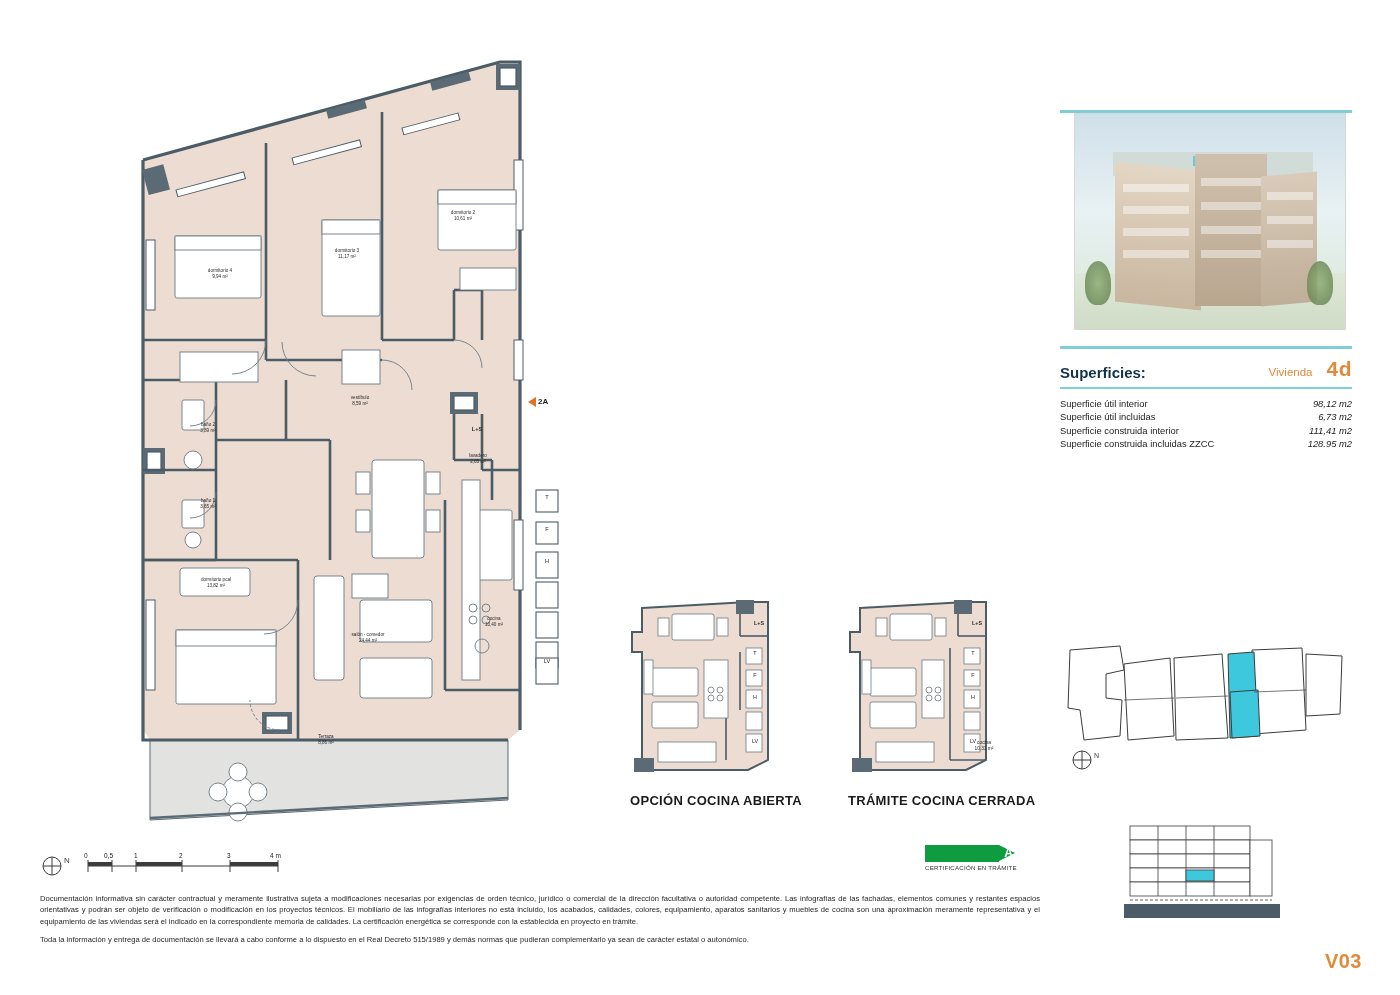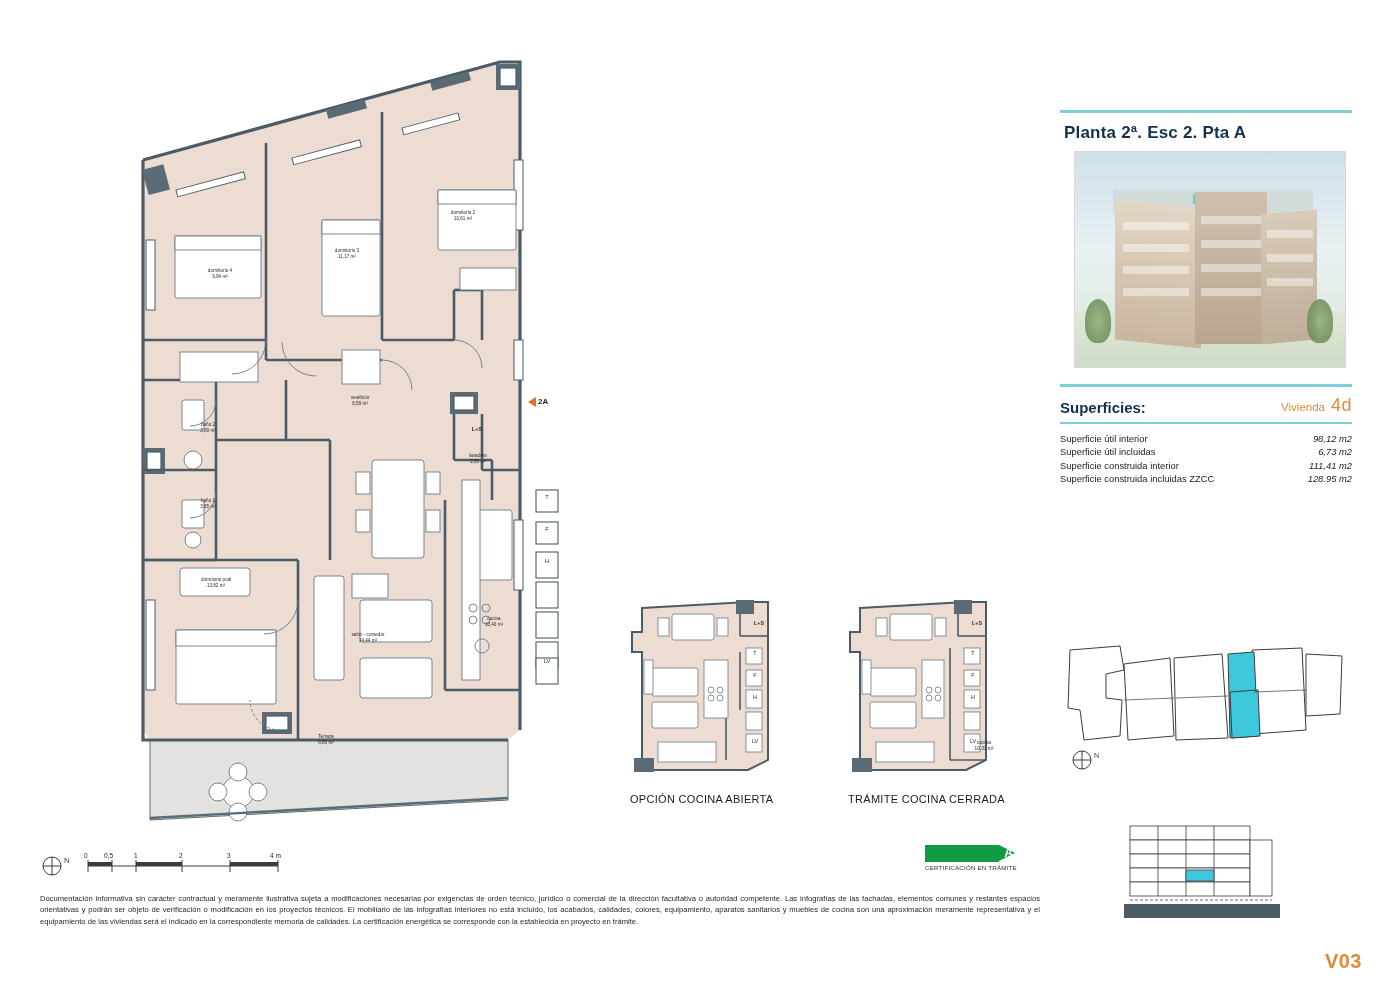--- a/index.html
+++ b/index.html
@@ -24,43 +24,43 @@
   .bld.b2{left:120px;top:40px;width:72px;height:152px;background:linear-gradient(180deg,#cfc0ad,#b9a68f);}
   .bld.b3{left:186px;top:60px;width:56px;height:130px;background:linear-gradient(180deg,#d9cbb9,#bfae98);transform:skewY(-5deg);}
   .bld-top{position:absolute;left:38px;top:38px;width:200px;height:24px;background:#cfd9d3;opacity:.85;}
   .pool{position:absolute;left:118px;top:42px;width:62px;height:10px;background:#63c5d6;opacity:.9;}
   .win{position:absolute;background:rgba(255,255,255,.45);}
   .tree{position:absolute;bottom:24px;width:26px;height:44px;background:radial-gradient(ellipse at center,#8fae74,#5f7d4e);border-radius:50% 50% 40% 40%;opacity:.85;}
 
   .superf-rule{width:292px;height:3px;background:#7ecfd8;margin-top:16px;}
   .superf-head{display:flex;align-items:flex-end;justify-content:space-between;width:292px;margin-top:8px;}
   .superf-title{font-size:15px;font-weight:bold;color:#13324a;}
-  .viv-wrap{display:flex;align-items:baseline;gap:6px;margin-left:44px;}
+  .viv-wrap{display:flex;align-items:baseline;gap:14px;margin-left:44px;}
   .viv-label{font-size:11.5px;color:#e08a3c;}
-  .viv-code{font-size:18px;font-weight:normal;color:#e08a3c;letter-spacing:.5px;}
+  .viv-code{font-size:21px;font-weight:bold;color:#e08a3c;letter-spacing:.5px;}
   .superf-rule2{width:292px;height:1.5px;background:#7ecfd8;margin-top:6px;}
   .superf-table{width:292px;margin-top:8px;font-size:9.4px;color:#222;}
   .superf-row{display:flex;justify-content:space-between;line-height:13.5px;}
   .superf-row .lbl{white-space:nowrap;}
   .superf-row .val{white-space:nowrap;font-style:italic;}
 
   
   .keyplan{position:absolute;left:1062px;top:640px;width:300px;height:150px;}
   .keyplan svg{display:block;}
   .section-box{position:absolute;left:1120px;top:820px;width:180px;height:95px;}
   .vcode{position:absolute;right:38px;bottom:22px;font-size:20px;font-weight:bold;color:#e08a3c;letter-spacing:.5px;}
 
   
   .mainplan{position:absolute;left:30px;top:40px;width:560px;height:800px;}
   .flag{position:absolute;left:498px;top:357px;font-size:8px;font-weight:bold;color:#222;}
   .flag .tri{display:inline-block;width:0;height:0;border-top:5px solid transparent;border-bottom:5px solid transparent;border-right:8px solid #e0702c;vertical-align:middle;margin-right:2px;}
 
   
   .opt{position:absolute;}
-  .opt-cap{position:absolute;font-size:11px;font-weight:normal;color:#1b1b1b;letter-spacing:.3px;}
+  .opt-cap{position:absolute;font-size:13px;font-weight:bold;color:#1b1b1b;letter-spacing:.3px;}
   .compass{position:absolute;left:38px;top:846px;}
   .sb-svg{position:absolute;left:82px;top:848px;}
 
   
   .energy{position:absolute;left:925px;top:845px;width:100px;}
   .energy-arrow{position:relative;width:92px;height:17px;}
   .energy-arrow .body{position:absolute;left:0;top:0;width:74px;height:17px;background:#0f9b3f;}
   .energy-arrow .tip{position:absolute;left:74px;top:0;width:0;height:0;border-top:8.5px solid transparent;border-bottom:8.5px solid transparent;border-left:16px solid #0f9b3f;}
   .energy-arrow .letter{position:absolute;right:4px;top:1px;font-size:12px;font-weight:bold;color:#fff;}
   .energy-cap{font-size:6.2px;color:#333;margin-top:2px;letter-spacing:.2px;}
@@ -379,21 +379,20 @@
     
     <div class="rlabel" style="left:112px;top:150px;width:52px;font-size:4.8px;">
       <span>cocina</span><br>
       <span>10,31 m²</span>
     </div>
   </div>
   <div class="opt-cap" style="left:848px;top:793px;">TRÁMITE COCINA CERRADA</div>
 
   <div class="right-panel">
     <div class="rule-top"></div>
-    <div class="plan-title">Planta 2ª. Esc 2. Pta A</div>
 
     <div class="render-box">
       <div class="render-sky"></div>
       <div class="render-ground"></div>
       <div class="bld-top"></div>
       <div class="pool"></div>
       <div class="bld b1"></div>
       <div class="bld b2"></div>
       <div class="bld b3"></div>
       <div class="win" style="left:48px;top:70px;width:66px;height:8px;"></div>
@@ -522,15 +521,16 @@
     <div class="energy-arrow">
       <div class="body"></div>
       <div class="tip"></div>
       <div class="letter">A</div>
     </div>
     <div class="energy-cap">CERTIFICACIÓN EN TRÁMITE</div>
   </div>
 
   <div class="disclaimer">
     <p>Documentación informativa sin carácter contractual y meramente ilustrativa sujeta a modificaciones necesarias por exigencias de orden técnico, jurídico o comercial de la dirección facultativa o autoridad competente. Las infografías de las fachadas, elementos comunes y restantes espacios orientativas y podrán ser objeto de verificación o modificación en los proyectos técnicos. El mobiliario de las infografías interiores no está incluido, los acabados, calidades, colores, equipamiento, aparatos sanitarios y muebles de cocina son una aproximación meramente representativa y el equipamiento de las viviendas será el indicado en la correspondiente memoria de calidades. La certificación energética se corresponde con la establecida en proyecto en trámite.</p>
+    <p>Toda la información y entrega de documentación se llevará a cabo conforme a lo dispuesto en el Real Decreto 515/1989 y demás normas que pudieran complementarlo ya sean de carácter estatal o autonómico.</p>
   </div>
 
 </div>
 
 </body></html>

